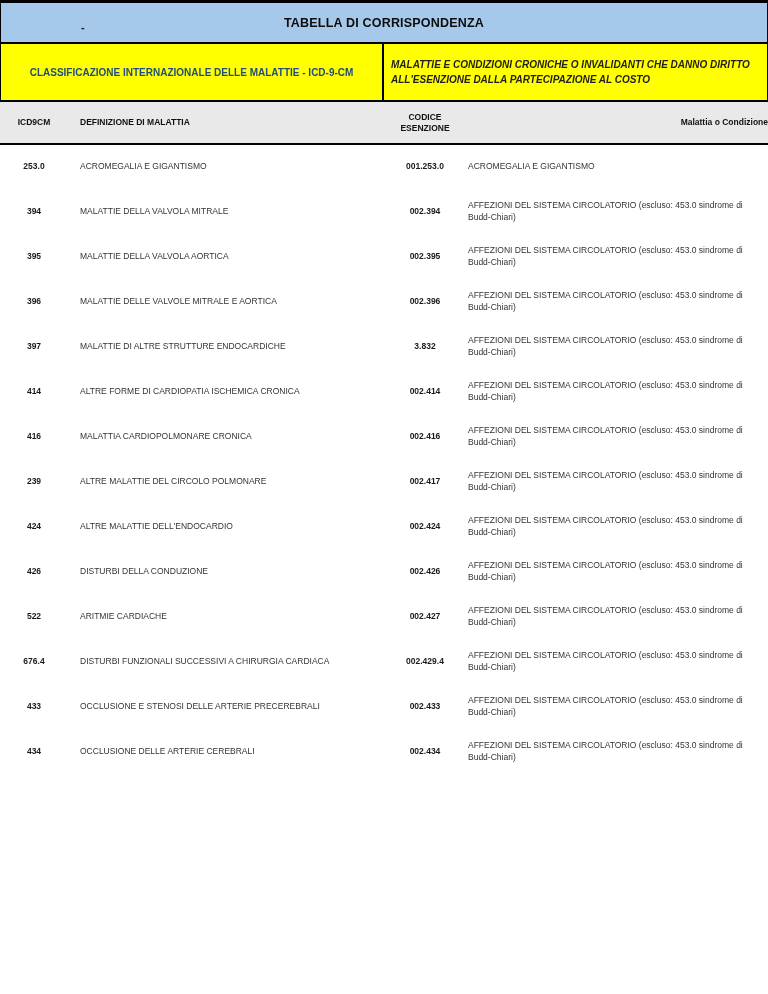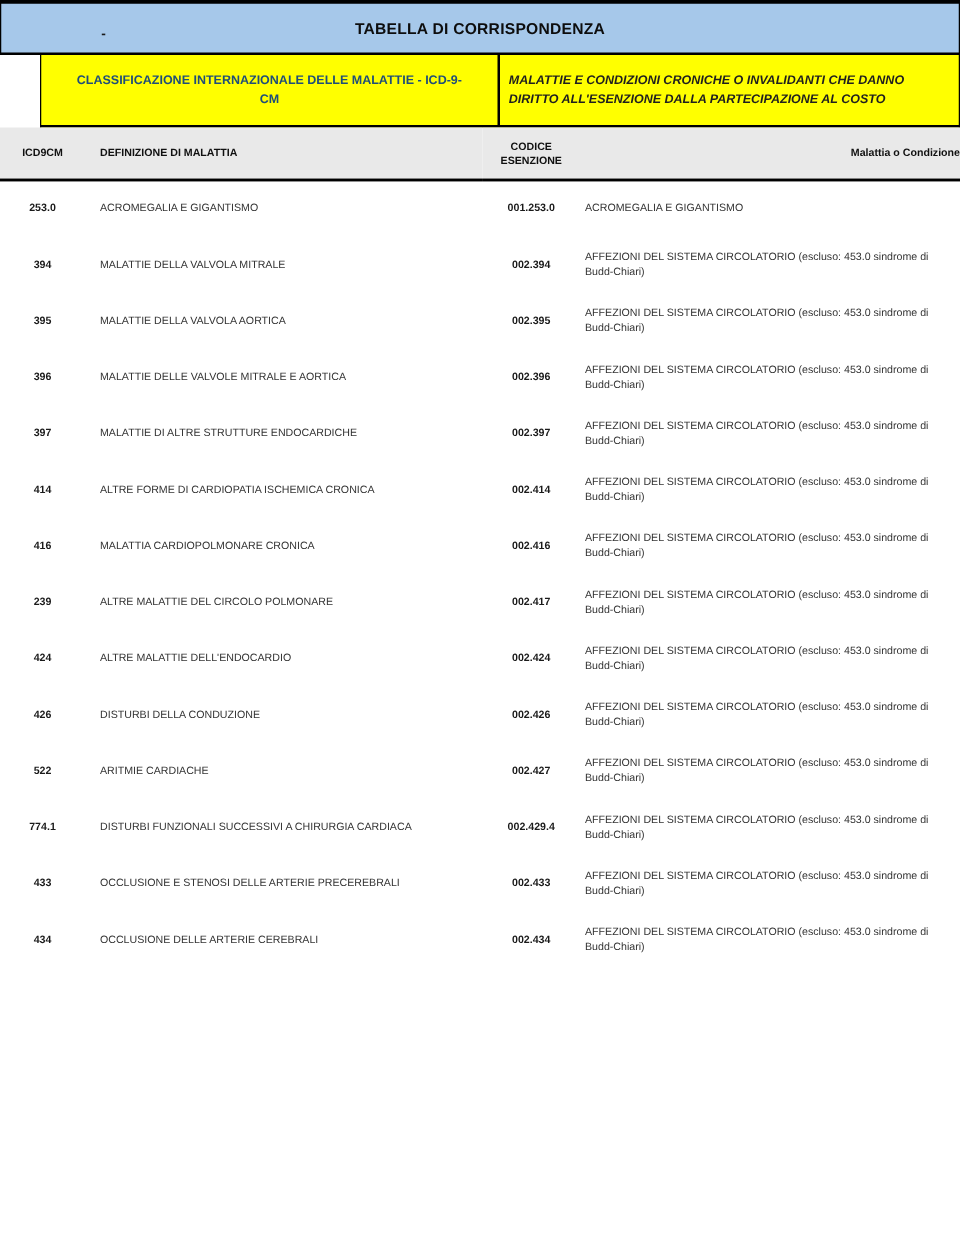--- a/index.html
+++ b/index.html
@@ -18,21 +18,21 @@
   .title-bar .dash { position:absolute; left:80px; top:18px;
     font-weight:bold; font-size:11px; color:#1a1a1a; }
   .title-bar .title { font-weight:bold; font-size:12.5px; color:#0d0d0d;
     letter-spacing:.2px; }
 
   
   .banner { display:flex; min-height:58px;
     background:var(--banner-bg,#ffff00);
     border-bottom:2px solid var(--border,#000);
     border-left:1px solid var(--border,#000);
-    border-right:1px solid var(--border,#000);margin-left:32px; }
+    border-right:1px solid var(--border,#000); }
   .banner-left { flex:0 0 50%; border-right:2px solid var(--border,#000);
     display:flex; align-items:center; justify-content:center;
     padding:4px 26px; text-align:center;
     font-weight:bold; font-size:10px; line-height:1.5;
     color:var(--banner-left-text,#1f4e79); }
   .banner-right { flex:1; display:flex; align-items:center;
     padding:4px 10px 4px 7px; text-align:left;
     font-weight:bold; font-size:10px; line-height:1.5;
     color:var(--banner-right-text,#1f1f1f);font-style:italic; }
 
@@ -105,21 +105,21 @@
     </tr>
         <tr>
       <td class="cell-icd">396</td>
       <td class="cell-def">MALATTIE DELLE VALVOLE MITRALE E AORTICA</td>
       <td class="cell-cod">002.396</td>
       <td class="cell-mal">AFFEZIONI DEL SISTEMA CIRCOLATORIO (escluso: 453.0 sindrome di Budd-Chiari)</td>
     </tr>
         <tr>
       <td class="cell-icd">397</td>
       <td class="cell-def">MALATTIE DI ALTRE STRUTTURE ENDOCARDICHE</td>
-      <td class="cell-cod">002.397</td>
+      <td class="cell-cod">3.832</td>
       <td class="cell-mal">AFFEZIONI DEL SISTEMA CIRCOLATORIO (escluso: 453.0 sindrome di Budd-Chiari)</td>
     </tr>
         <tr>
       <td class="cell-icd">414</td>
       <td class="cell-def">ALTRE FORME DI CARDIOPATIA ISCHEMICA CRONICA</td>
       <td class="cell-cod">002.414</td>
       <td class="cell-mal">AFFEZIONI DEL SISTEMA CIRCOLATORIO (escluso: 453.0 sindrome di Budd-Chiari)</td>
     </tr>
         <tr>
       <td class="cell-icd">416</td>
@@ -145,21 +145,21 @@
       <td class="cell-cod">002.426</td>
       <td class="cell-mal">AFFEZIONI DEL SISTEMA CIRCOLATORIO (escluso: 453.0 sindrome di Budd-Chiari)</td>
     </tr>
         <tr>
       <td class="cell-icd">522</td>
       <td class="cell-def">ARITMIE CARDIACHE</td>
       <td class="cell-cod">002.427</td>
       <td class="cell-mal">AFFEZIONI DEL SISTEMA CIRCOLATORIO (escluso: 453.0 sindrome di Budd-Chiari)</td>
     </tr>
         <tr>
-      <td class="cell-icd">774.1</td>
+      <td class="cell-icd">676.4</td>
       <td class="cell-def">DISTURBI FUNZIONALI SUCCESSIVI A CHIRURGIA CARDIACA</td>
       <td class="cell-cod">002.429.4</td>
       <td class="cell-mal">AFFEZIONI DEL SISTEMA CIRCOLATORIO (escluso: 453.0 sindrome di Budd-Chiari)</td>
     </tr>
         <tr>
       <td class="cell-icd">433</td>
       <td class="cell-def">OCCLUSIONE E STENOSI DELLE ARTERIE PRECEREBRALI</td>
       <td class="cell-cod">002.433</td>
       <td class="cell-mal">AFFEZIONI DEL SISTEMA CIRCOLATORIO (escluso: 453.0 sindrome di Budd-Chiari)</td>
     </tr>

